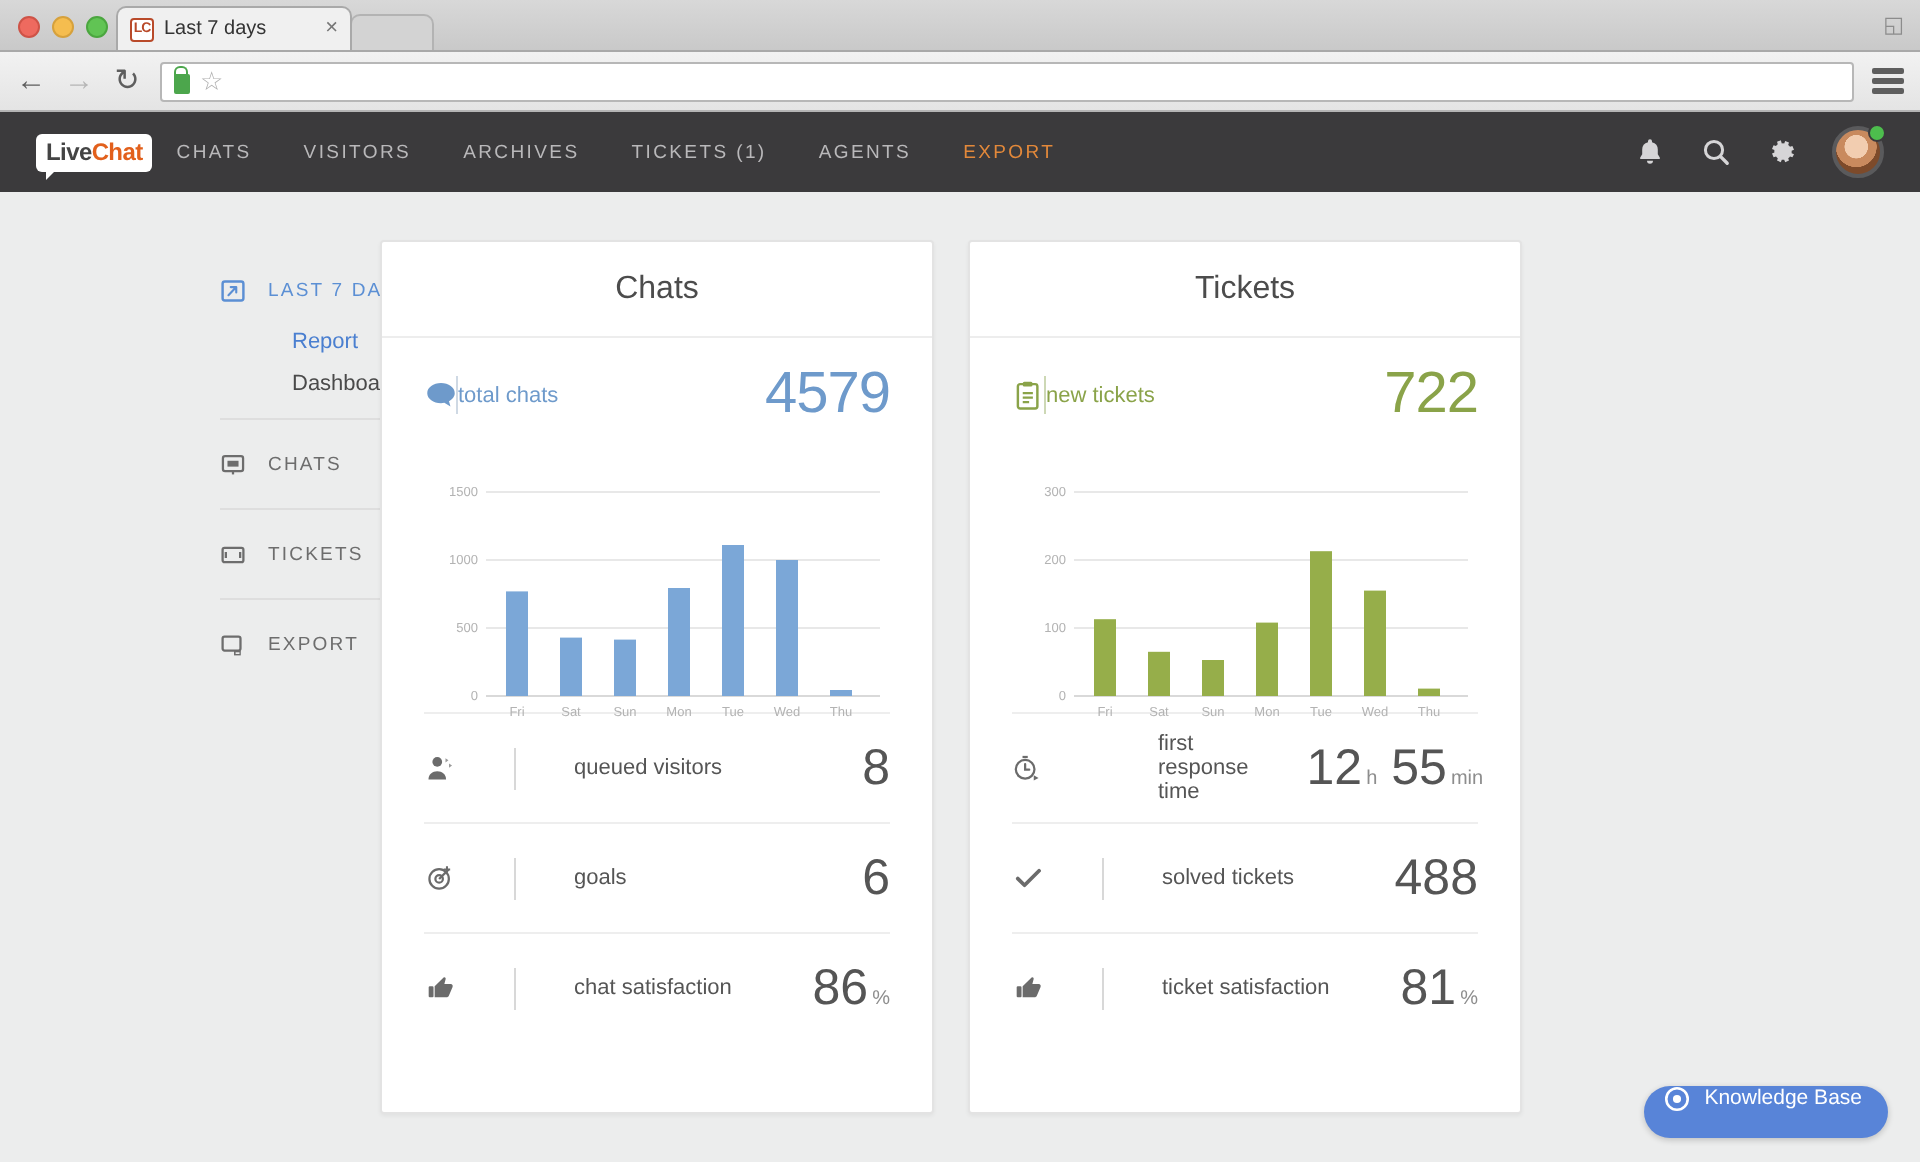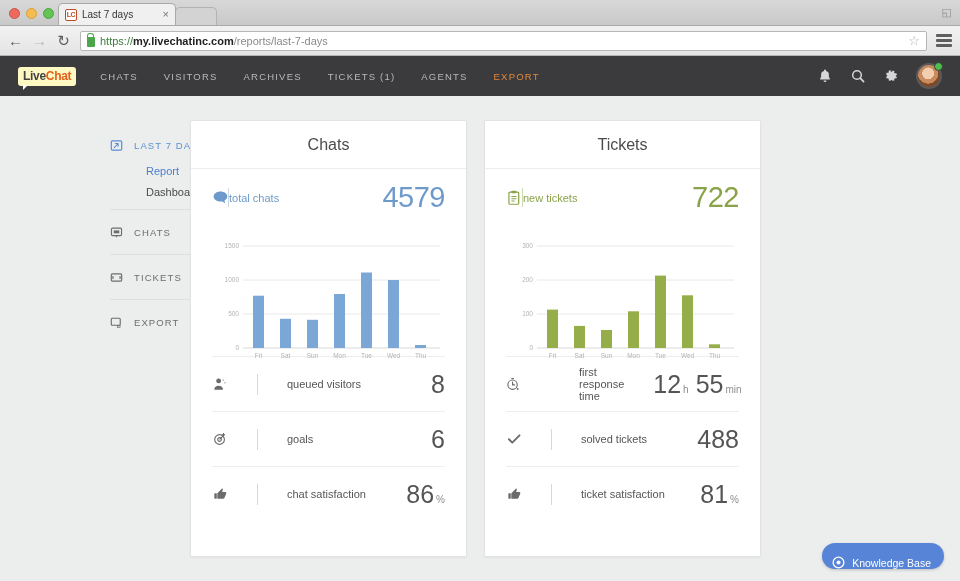--- a/index.html
+++ b/index.html
@@ -126,28 +126,28 @@
 
   
   .appnav {
     height: 40px;
     background: #3b3a3c;
     display: flex;
     align-items: center;
     padding: 0 18px;
   }
   .logo {
-    background: #fef9c3;
+    background: #ffffff;
     border-radius: 3px;
     padding: 2px 5px 3px;
     font-size: 12px;
     font-weight: bold;
     position: relative;
     letter-spacing: -0.3px;
-    margin-right: 24px;
+    margin-right: 12px;
   }
   .logo .lv { color: #444; }
   .logo .ch { color: #e2601c; }
   .logo::after {
     content: "";
     position: absolute;
     left: 5px; bottom: -4px;
     width: 0; height: 0;
     border-left: 5px solid #fff;
     border-bottom: 5px solid transparent;
@@ -286,21 +286,21 @@
   .unit-gap { margin-left: 7px; }
 
   
   .kb-btn {
     position: absolute;
     right: 16px; bottom: 12px;
     height: 26px;
     background: #5884d8;
     border-radius: 13px;
     display: flex;
-    align-items: flex-end;
+    align-items: flex-start;
     gap: 7px;
     padding: 0 13px 0 10px;
     color: #fff;
     font-size: 10.5px;
     box-shadow: 0 1px 3px rgba(0,0,0,0.2);
   }
   .kb-ico { width: 13px; height: 13px; display: block; }
 </style>
 </head>
 <body>
@@ -319,21 +319,20 @@
   <div class="tab-ghost"></div>
   <div class="win-max">◱</div>
 </div>
 
 <div class="toolbar">
   <span class="nav-btn">←</span>
   <span class="nav-btn disabled">→</span>
   <span class="nav-btn">↻</span>
   <div class="urlbar">
     <span class="lock"></span>
-    <span class="url-text"><span class="url-scheme">https://</span><span class="url-host">my.livechatinc.com</span><span class="url-path">/reports/last-7-days</span></span>
     <span class="star">☆</span>
   </div>
   <div class="menu-btn">
     <span></span>
       <span></span>
       <span></span>
   </div>
 </div>
 
 <div class="appnav">

